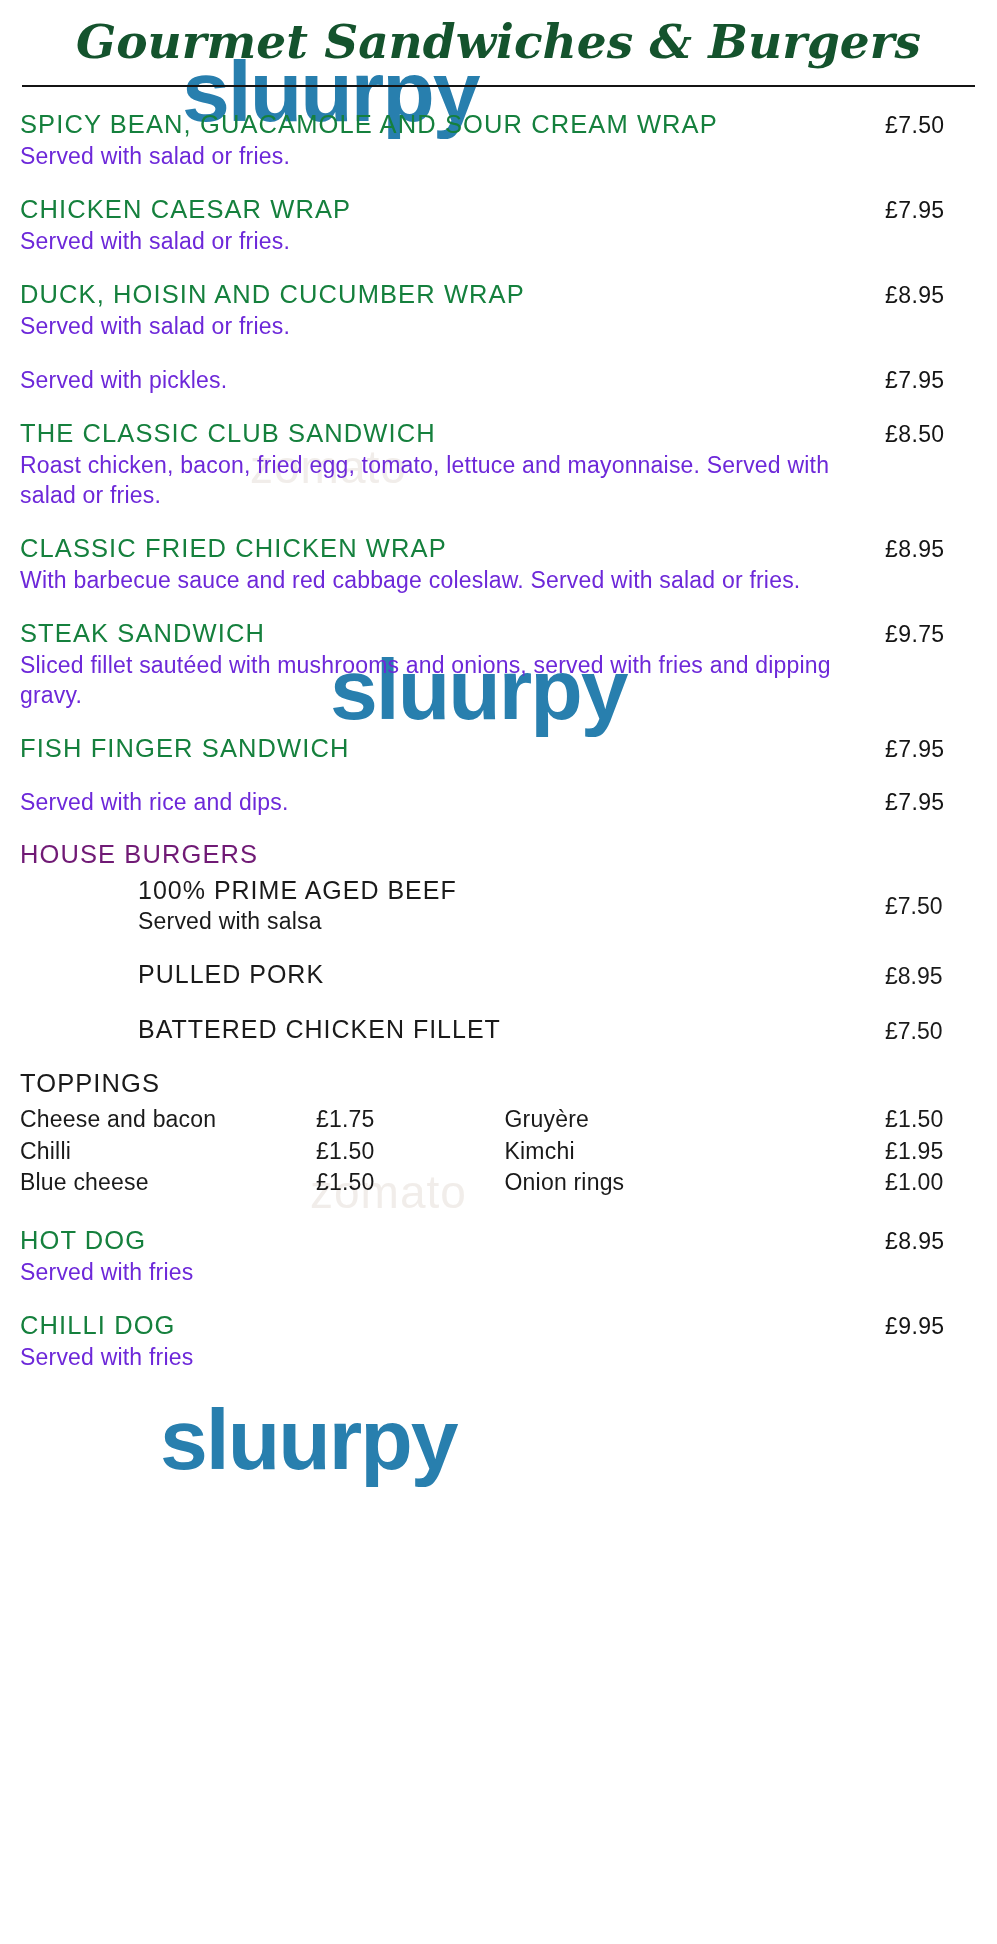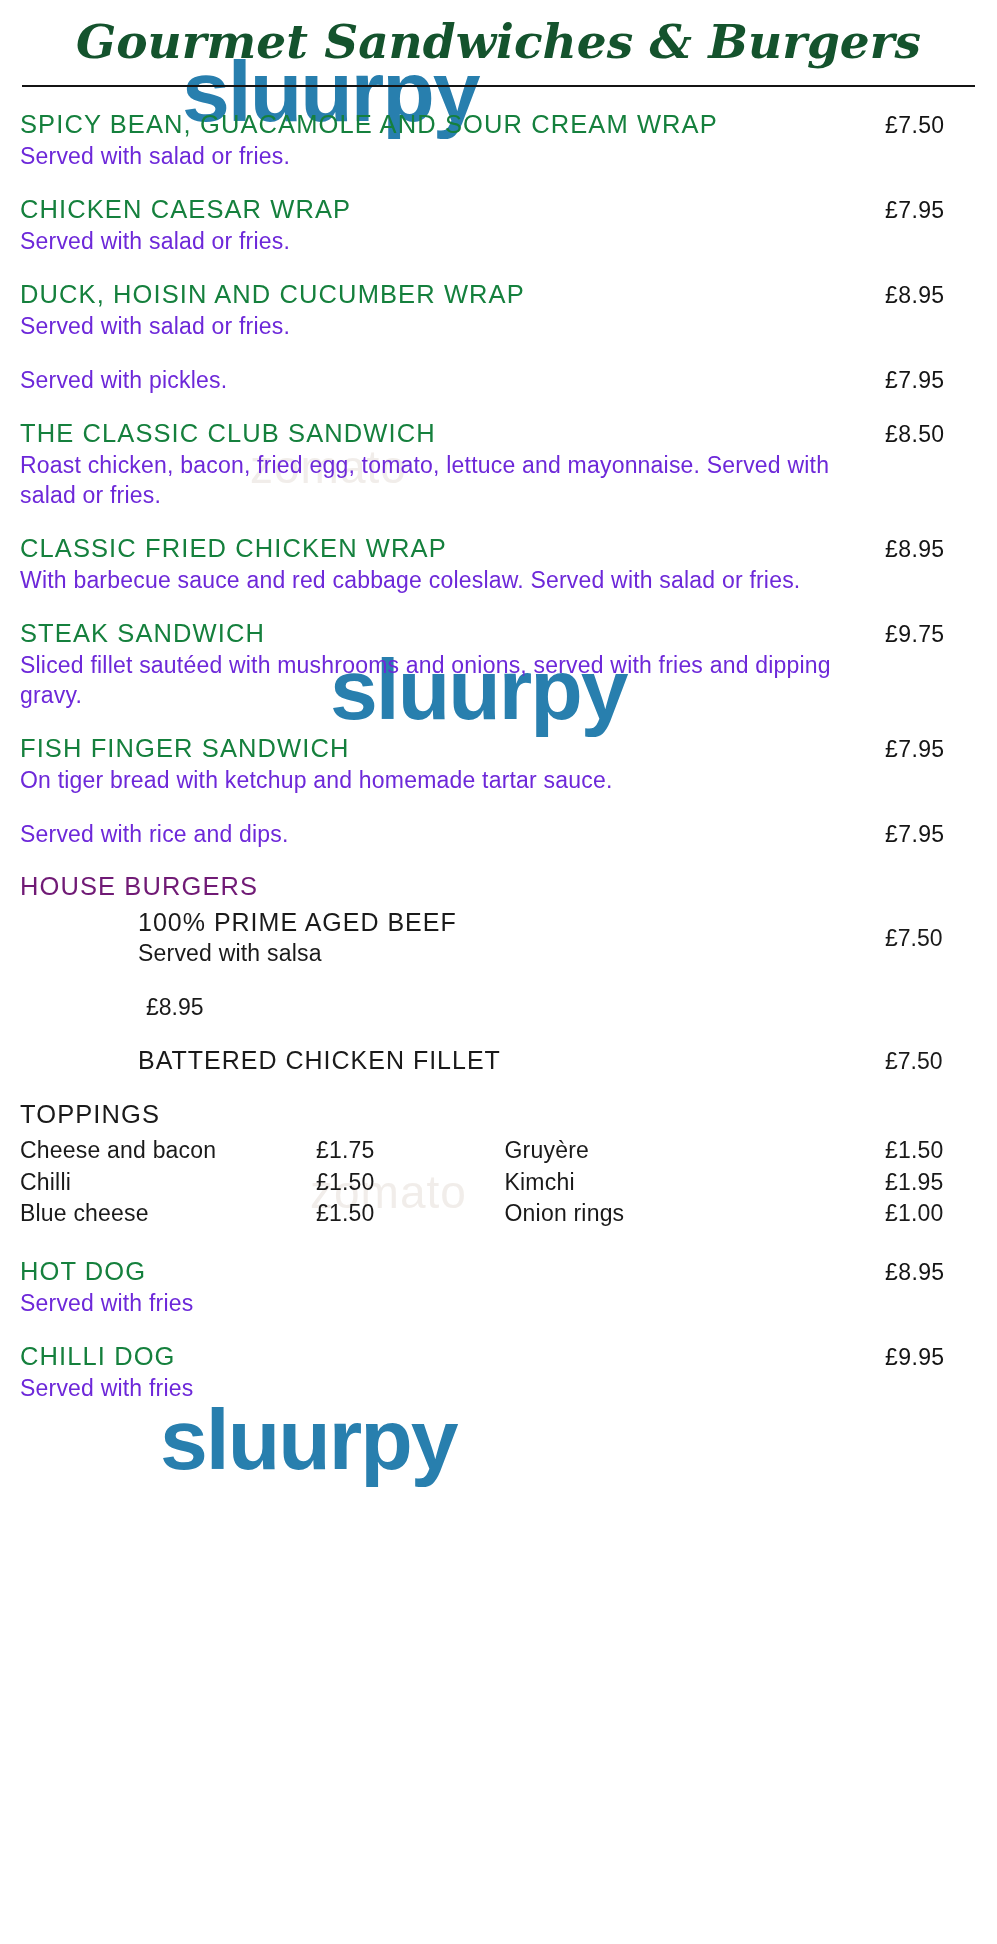--- a/index.html
+++ b/index.html
@@ -223,21 +223,20 @@
     <div class="item-left">
       <div class="item-name">STEAK SANDWICH</div>
       <div class="item-desc">Sliced fillet sautéed with mushrooms and onions, served with fries and dipping gravy.</div>
     </div>
     <div class="item-price">£9.75</div>
   </div>
 
   <div class="item">
     <div class="item-left">
       <div class="item-name">FISH FINGER SANDWICH</div>
-      <div class="item-desc">On tiger bread with ketchup and homemade tartar sauce.</div>
     </div>
     <div class="item-price">£7.95</div>
   </div>
 
   <div class="item">
     <div class="item-left">
       <div class="item-desc">Served with rice and dips.</div>
     </div>
     <div class="item-price">£7.95</div>
   </div>
@@ -246,20 +245,23 @@
 
   <div class="sub-item">
     <div class="item-left">
       <div class="sub-name">100% PRIME AGED BEEF</div>
       <div class="sub-desc">Served with salsa</div>
     </div>
     <div class="sub-price">£7.50</div>
   </div>
 
   <div class="sub-item">
+    <div class="item-left">
+      <div class="sub-name">PULLED PORK</div>
+    </div>
     <div class="sub-price">£8.95</div>
   </div>
 
   <div class="sub-item">
     <div class="item-left">
       <div class="sub-name">BATTERED CHICKEN FILLET</div>
     </div>
     <div class="sub-price">£7.50</div>
   </div>
 

